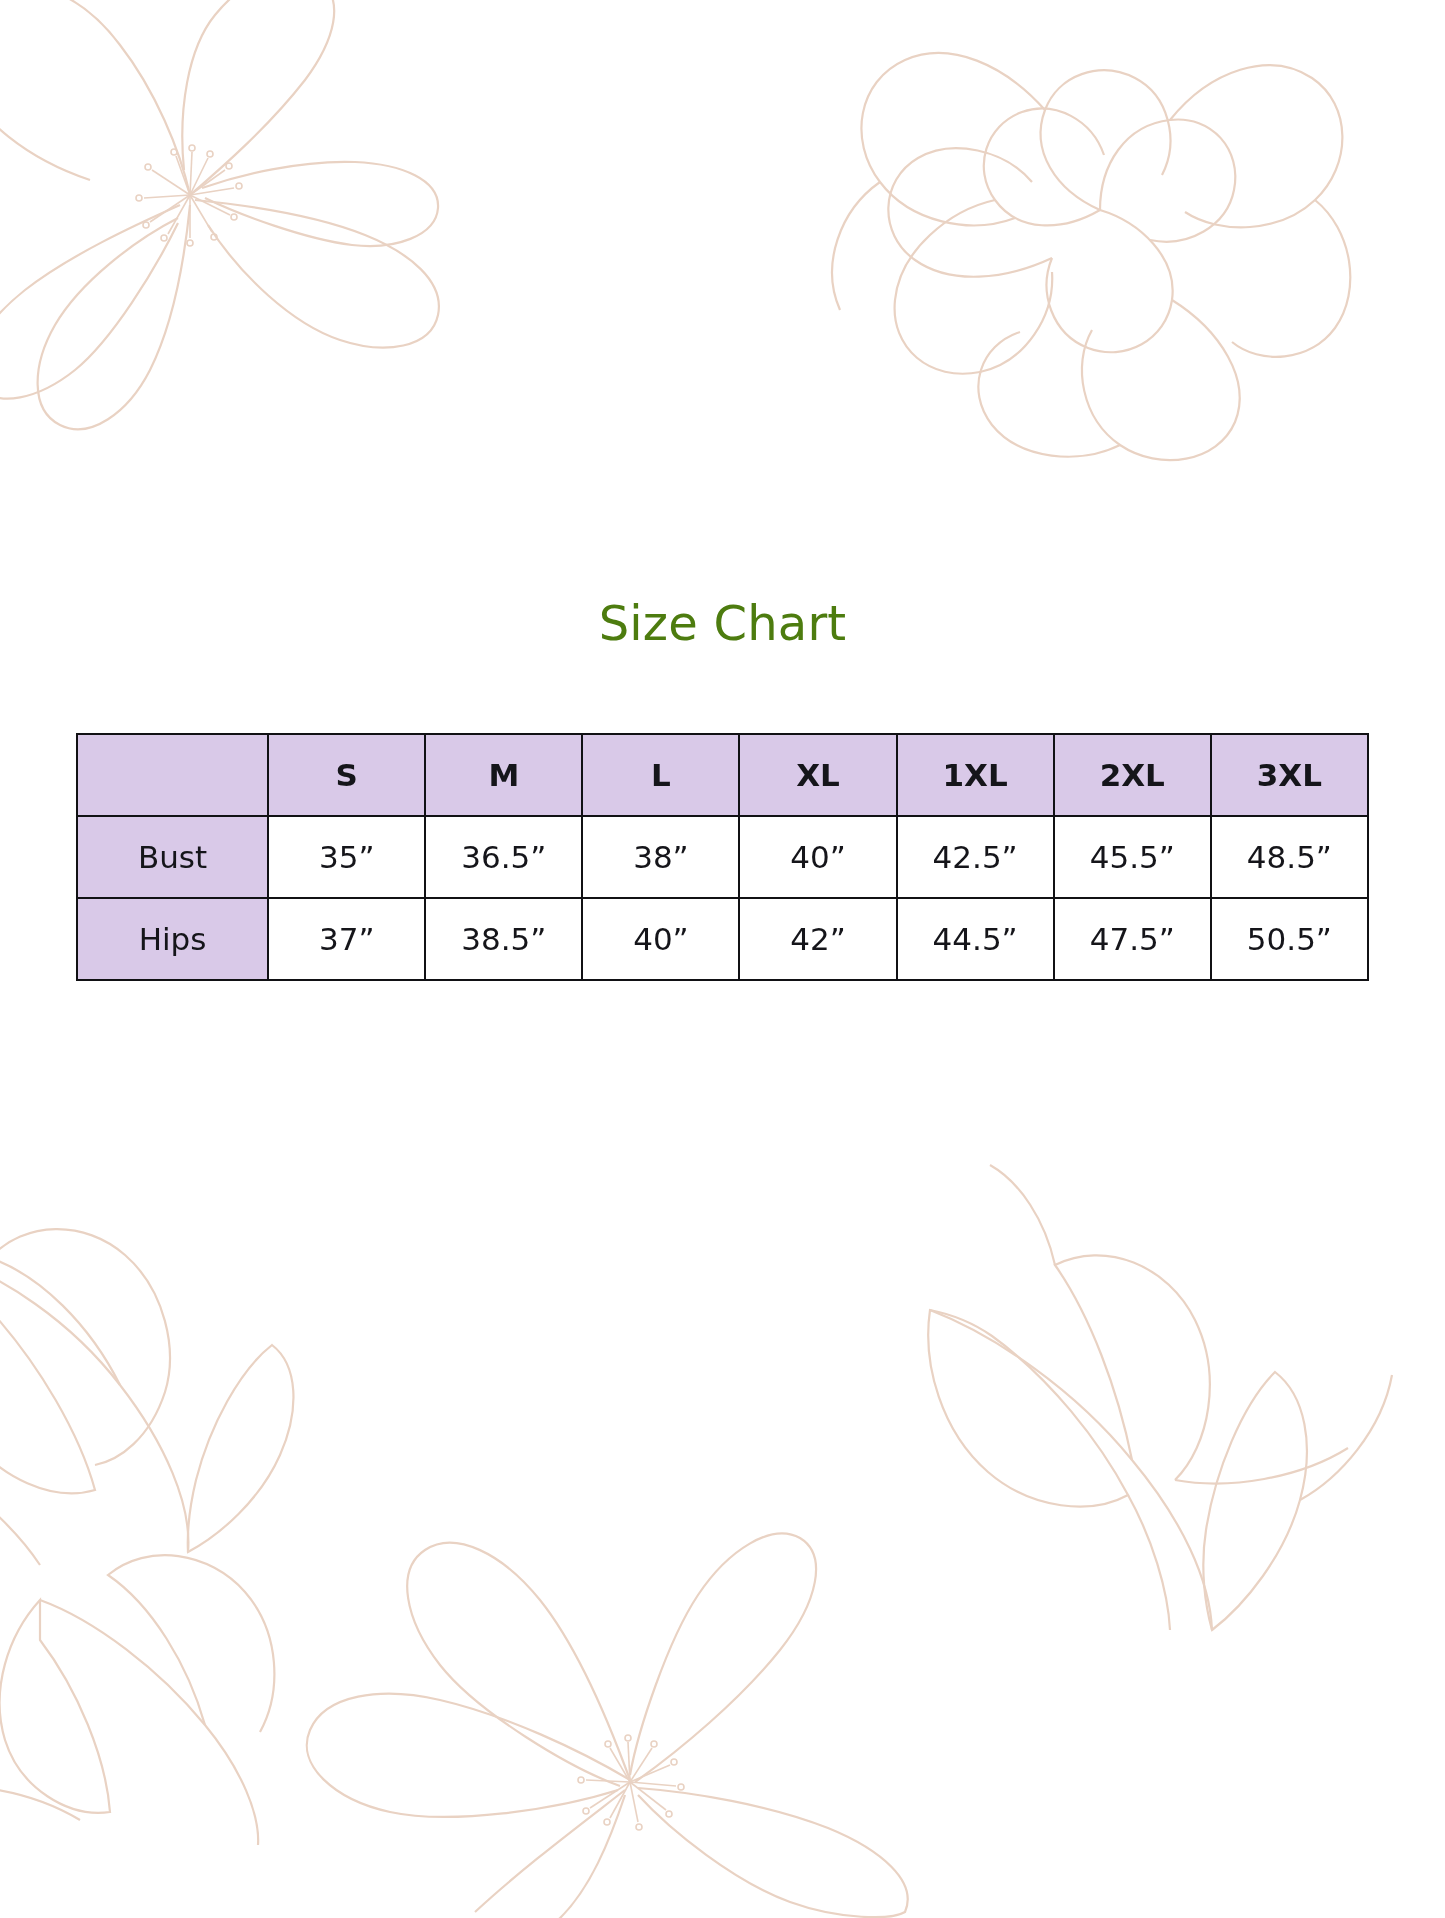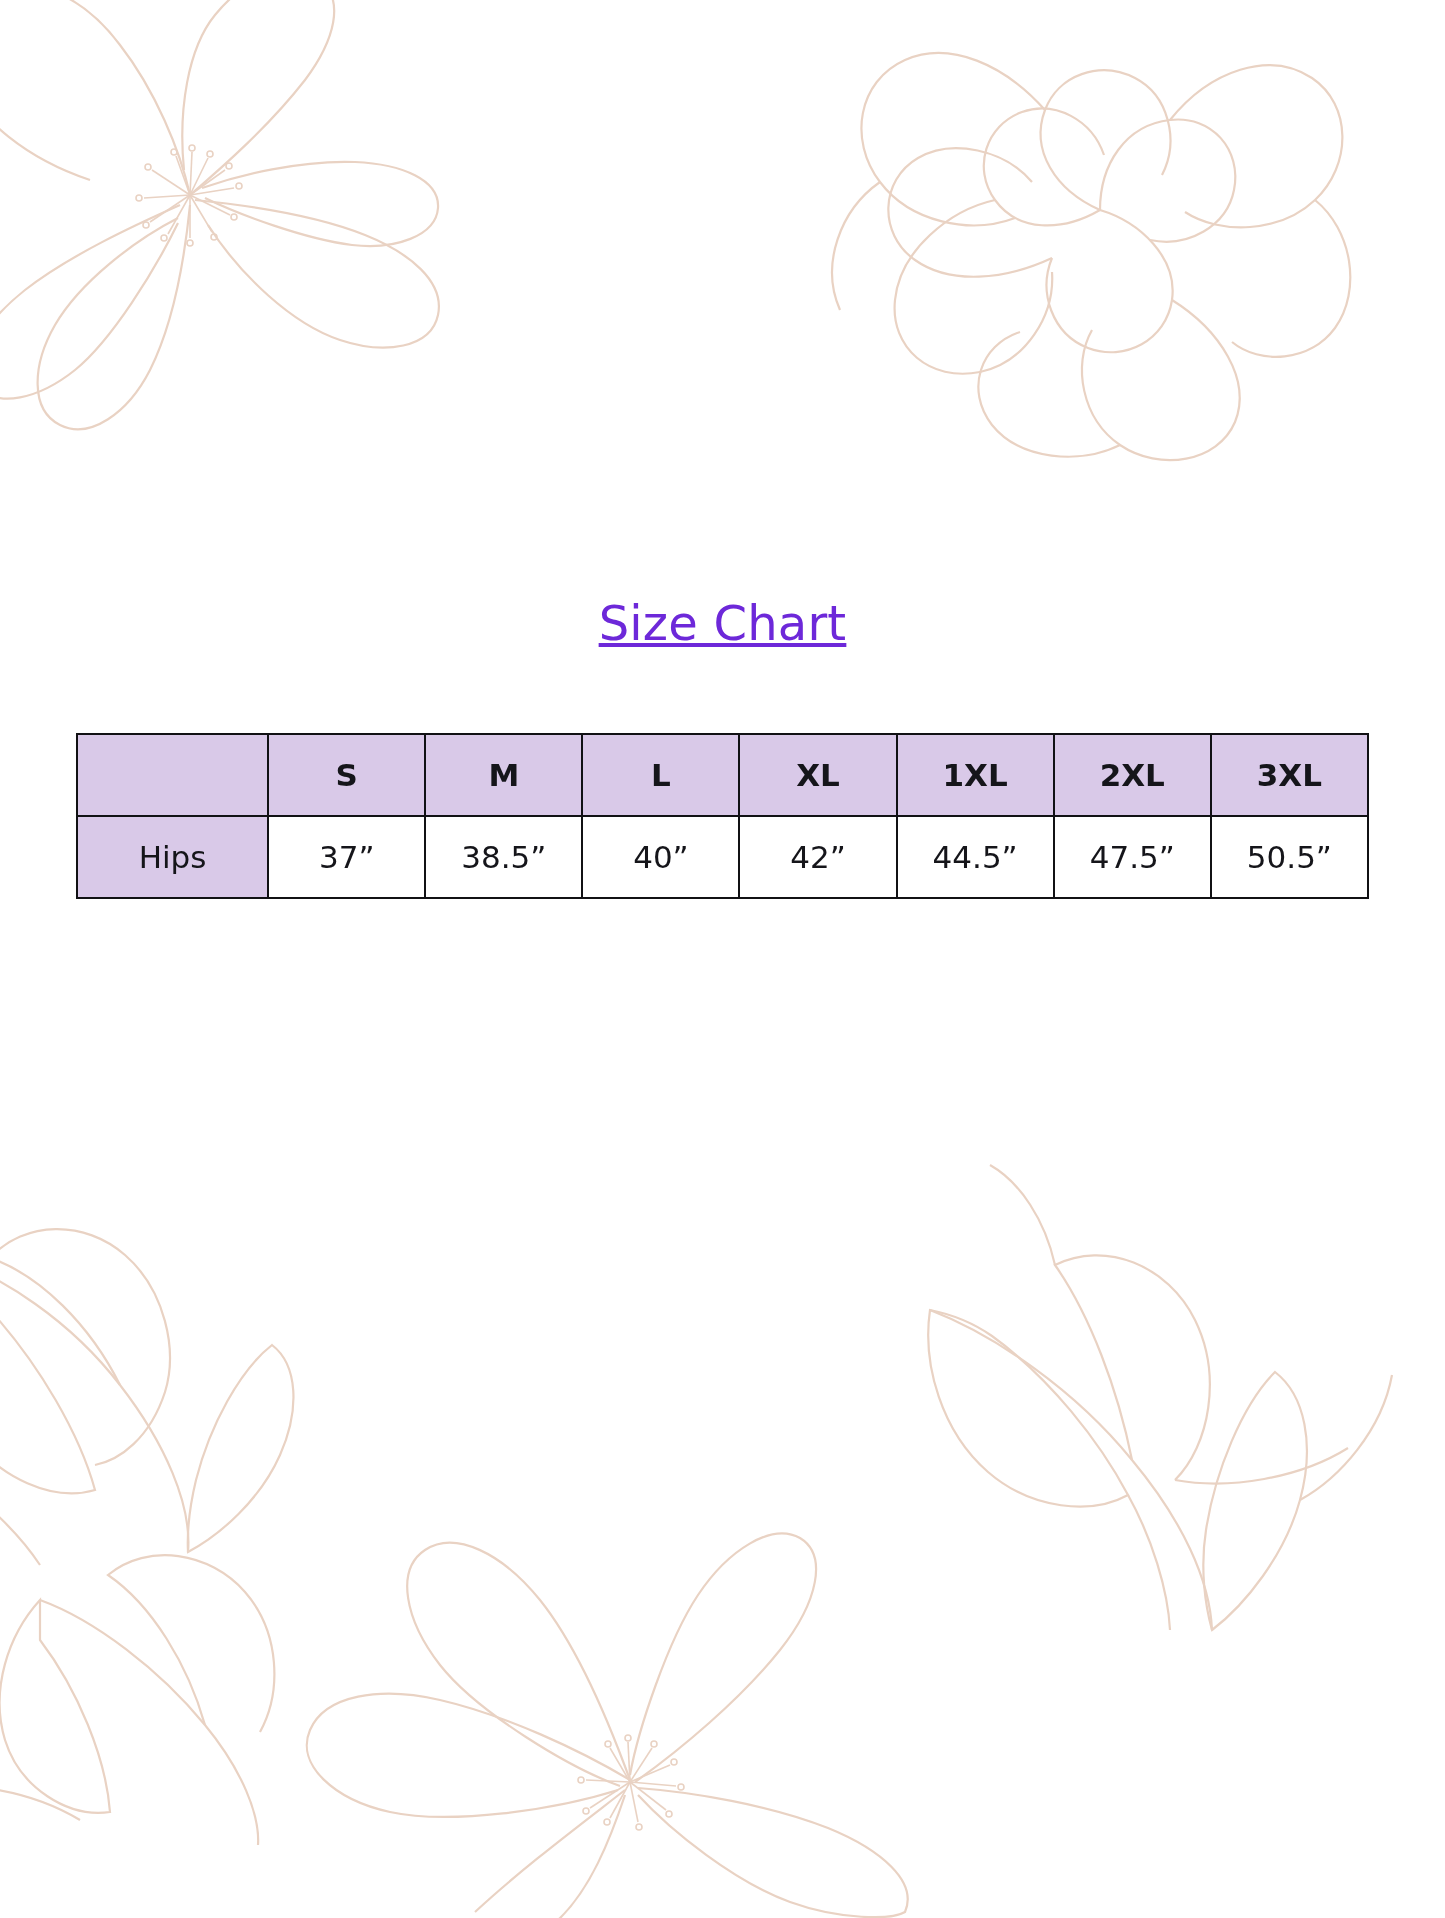--- a/index.html
+++ b/index.html
@@ -36,23 +36,22 @@
   }
 
   .title {
     position: absolute;
     top: 595px;
     left: 0;
     width: 1445px;
     text-align: center;
     font-size: 48px;
     font-weight: 400;
-    color: #6d28d9;
+    color: #4d7c0f;
     letter-spacing: 0.2px;
-    text-decoration: underline;
   }
 
   .chart-wrap {
     position: absolute;
     top: 733px;
     left: 76px;
     width: 1293px;
   }
 
   table.size-chart {
@@ -228,20 +227,30 @@
           <th class="hdr-cell">M</th>
           <th class="hdr-cell">L</th>
           <th class="hdr-cell">XL</th>
           <th class="hdr-cell">1XL</th>
           <th class="hdr-cell">2XL</th>
           <th class="hdr-cell">3XL</th>
         </tr>
       </thead>
       <tbody>
         <tr>
+          <td class="row-label">Bust</td>
+          <td>35”</td>
+          <td>36.5”</td>
+          <td>38”</td>
+          <td>40”</td>
+          <td>42.5”</td>
+          <td>45.5”</td>
+          <td>48.5”</td>
+        </tr>
+        <tr>
           <td class="row-label">Hips</td>
           <td>37”</td>
           <td>38.5”</td>
           <td>40”</td>
           <td>42”</td>
           <td>44.5”</td>
           <td>47.5”</td>
           <td>50.5”</td>
         </tr>
       </tbody>

